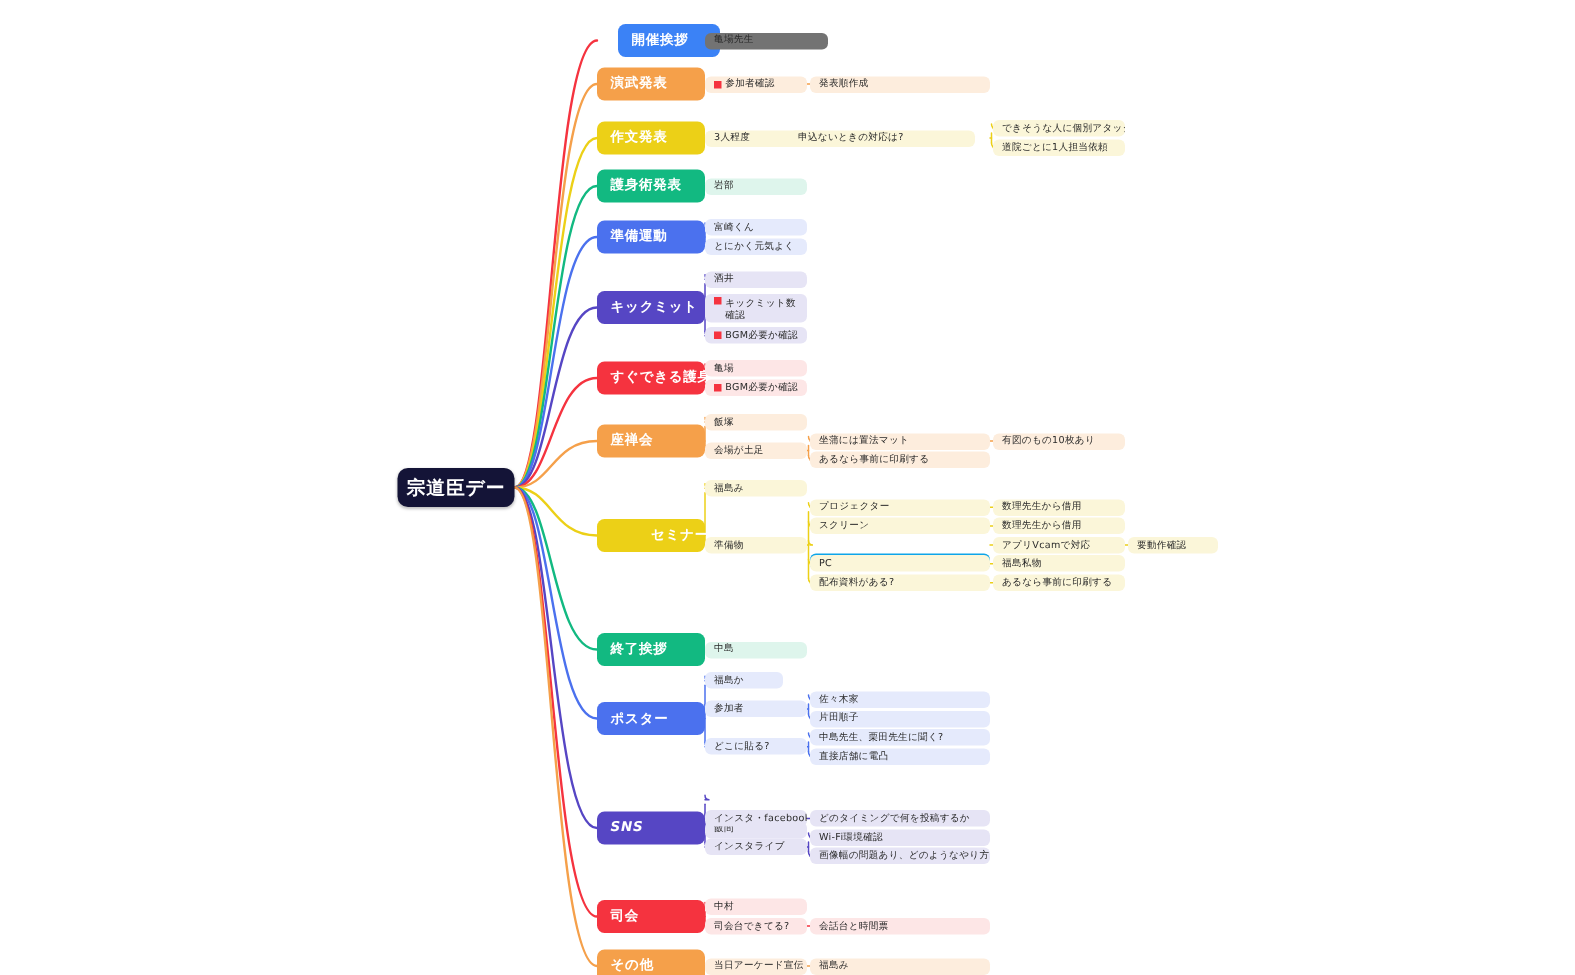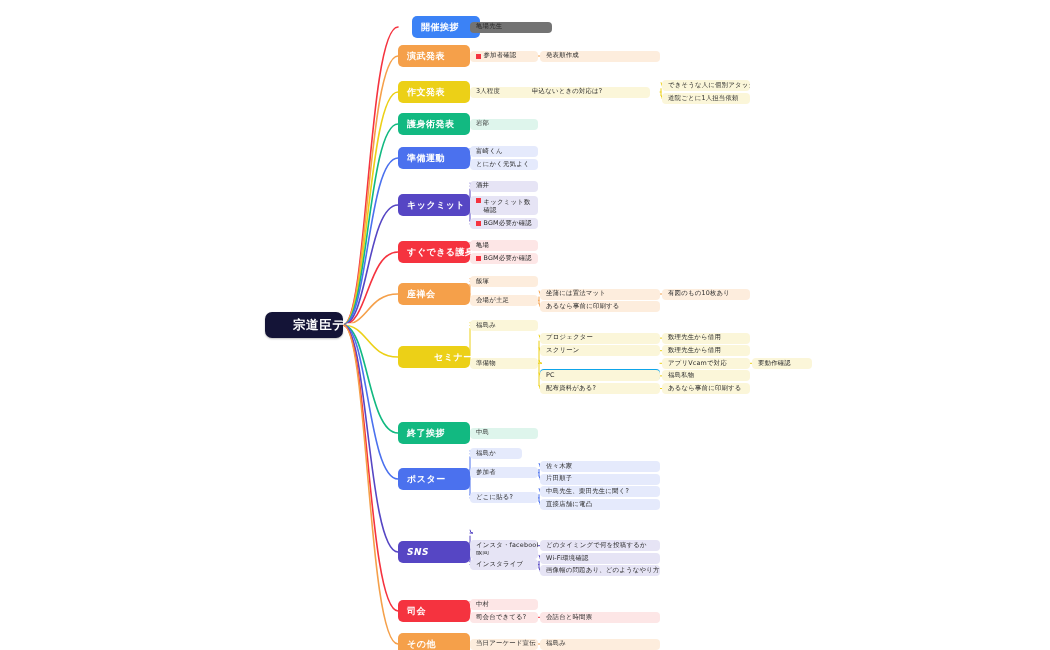--- a/index.html
+++ b/index.html
@@ -31,21 +31,22 @@
     line-height: 1.15;
   }
   
   .root {
     background: #141437;
     color: #ffffff;
     border-radius: 7px;
     font-weight: bold;
     font-size: 12.5px;
     letter-spacing: 0.6px;
-    padding: 0 28px;
+    padding: 0 12px;
+    justify-content: center;
     box-shadow: 0 1px 2px rgba(0,0,0,.25);
   }
   
   .l1 {
     border-radius: 5px;
     color: #ffffff;
     font-weight: bold;
     font-size: 9px;
     letter-spacing: 0.5px;
     padding: 0 9px;

